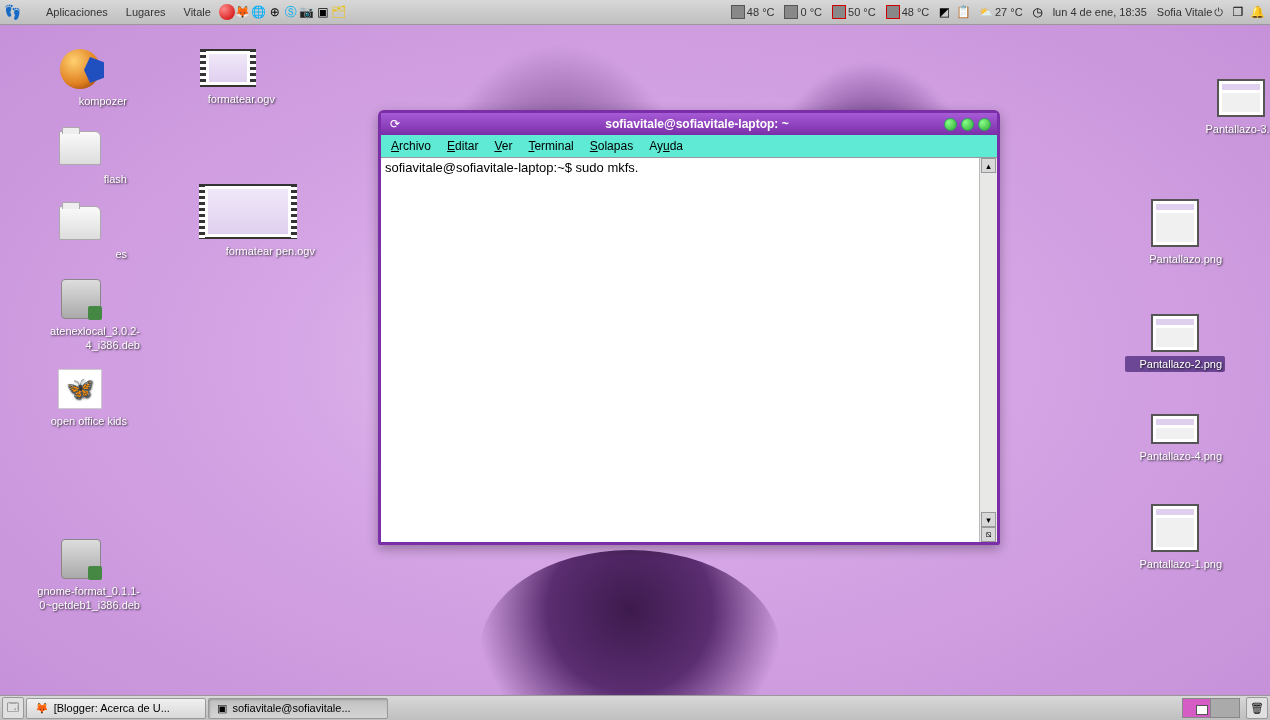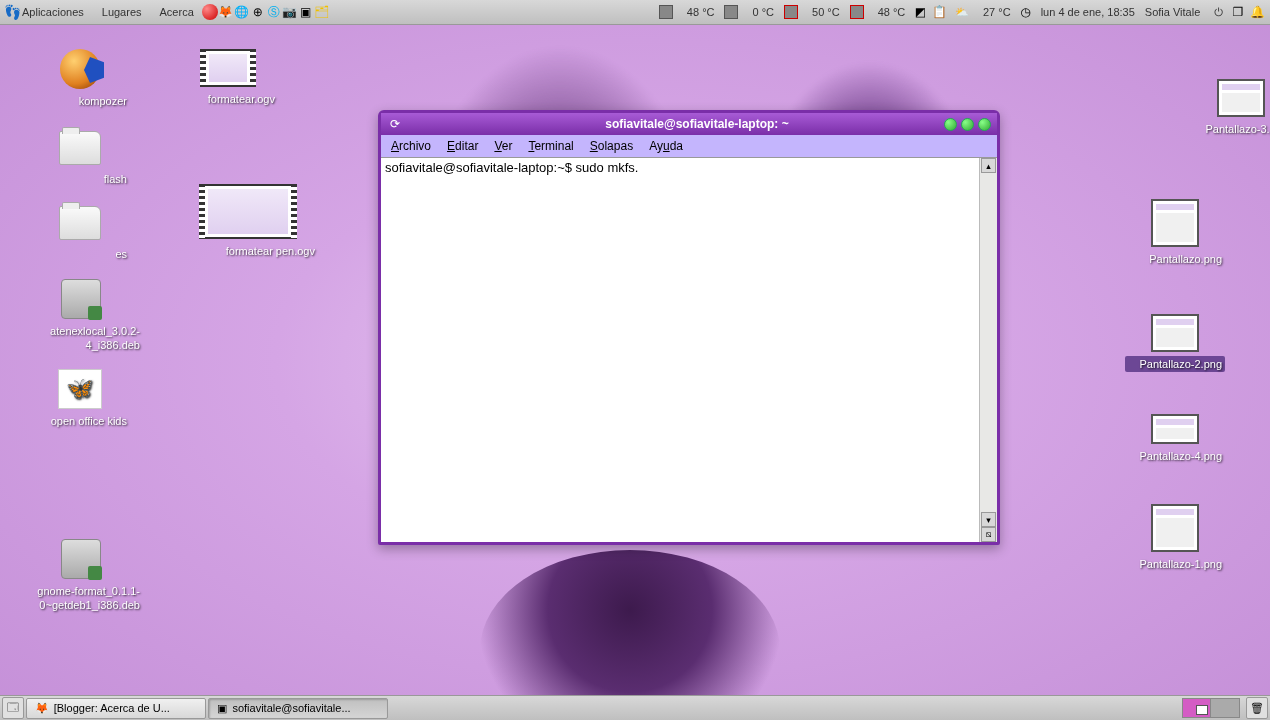--- a/index.html
+++ b/index.html
@@ -56,21 +56,21 @@
 .panel-menu-item {
   padding: 3px 8px;
   color: #333;
   cursor: pointer;
   display: flex;
   align-items: center;
   gap: 3px;
 }
 .panel-right { margin-left: auto; display: flex; align-items: center; gap: 4px; padding-right: 2px; }
 .applet {
-  display: flex; align-items: center; gap: 14px;
+  display: flex; align-items: center; gap: 2px;
   padding: 2px 3px; color: #333;
 }
 .icon-sm { width: 16px; height: 16px; display: inline-flex; align-items: center; justify-content: center; font-size: 12px; }
 
 
 .bottom-panel {
   position: absolute;
   bottom: 0; left: 0; right: 0;
   height: 25px;
   background: linear-gradient(180deg, #d8d8d8 0%, #bfbfbf 100%);
@@ -173,21 +173,21 @@
   position: relative;
 }
 .titlebar .title { position:absolute; left:16px; right:0; text-align:center; font-weight: bold; }
 .win-controls { margin-left: auto; display: flex; gap: 4px; z-index:1;}
 .win-btn { width: 13px; height: 13px; border-radius: 50%; border: 1px solid #2a5; }
 .win-btn.min { background: radial-gradient(circle at 30% 30%, #8f8, #3a3); }
 .win-btn.max { background: radial-gradient(circle at 30% 30%, #8f8, #3a3); }
 .win-btn.close { background: radial-gradient(circle at 30% 30%, #8f8, #3a3); }
 .menubar {
   height: 23px;
-  background: #c4b5fd;
+  background: #5eead4;
   border-bottom: 1px solid #999;
   display: flex;
   align-items: center;
   font-size: 12px;
   gap: 0;
   padding: 0 2px;
 }
 .menubar-item { padding: 3px 8px; cursor: pointer; }
 .menubar-item u { text-decoration: underline; }
 .terminal-body {
@@ -233,24 +233,24 @@
 </style>
 </head>
 <body>
 
 <div class="wallpaper">
     <div class="wallpaper-accent"></div>
   </div>
 
 <div class="top-panel">
   <span class="foot">👣</span>
-  <div class="panel-menu" style="margin-left:12px">
+  <div class="panel-menu" style="margin-left:36px">
     <span class="panel-menu-item">Aplicaciones</span>
     <span class="panel-menu-item">Lugares</span>
-    <span class="panel-menu-item">Acerca</span>
+    <span class="panel-menu-item">Vitale</span>
   </div>
   <span class="icon-sm">
       <span class="dot red"></span>
     </span>
   <span class="icon-sm">🦊</span>
   <span class="icon-sm">🌐</span>
   <span class="icon-sm">⊕</span>
   <span class="icon-sm" style="color:#00aff0">Ⓢ</span>
   <span class="icon-sm">📷</span>
   <span class="icon-sm">▣</span>

